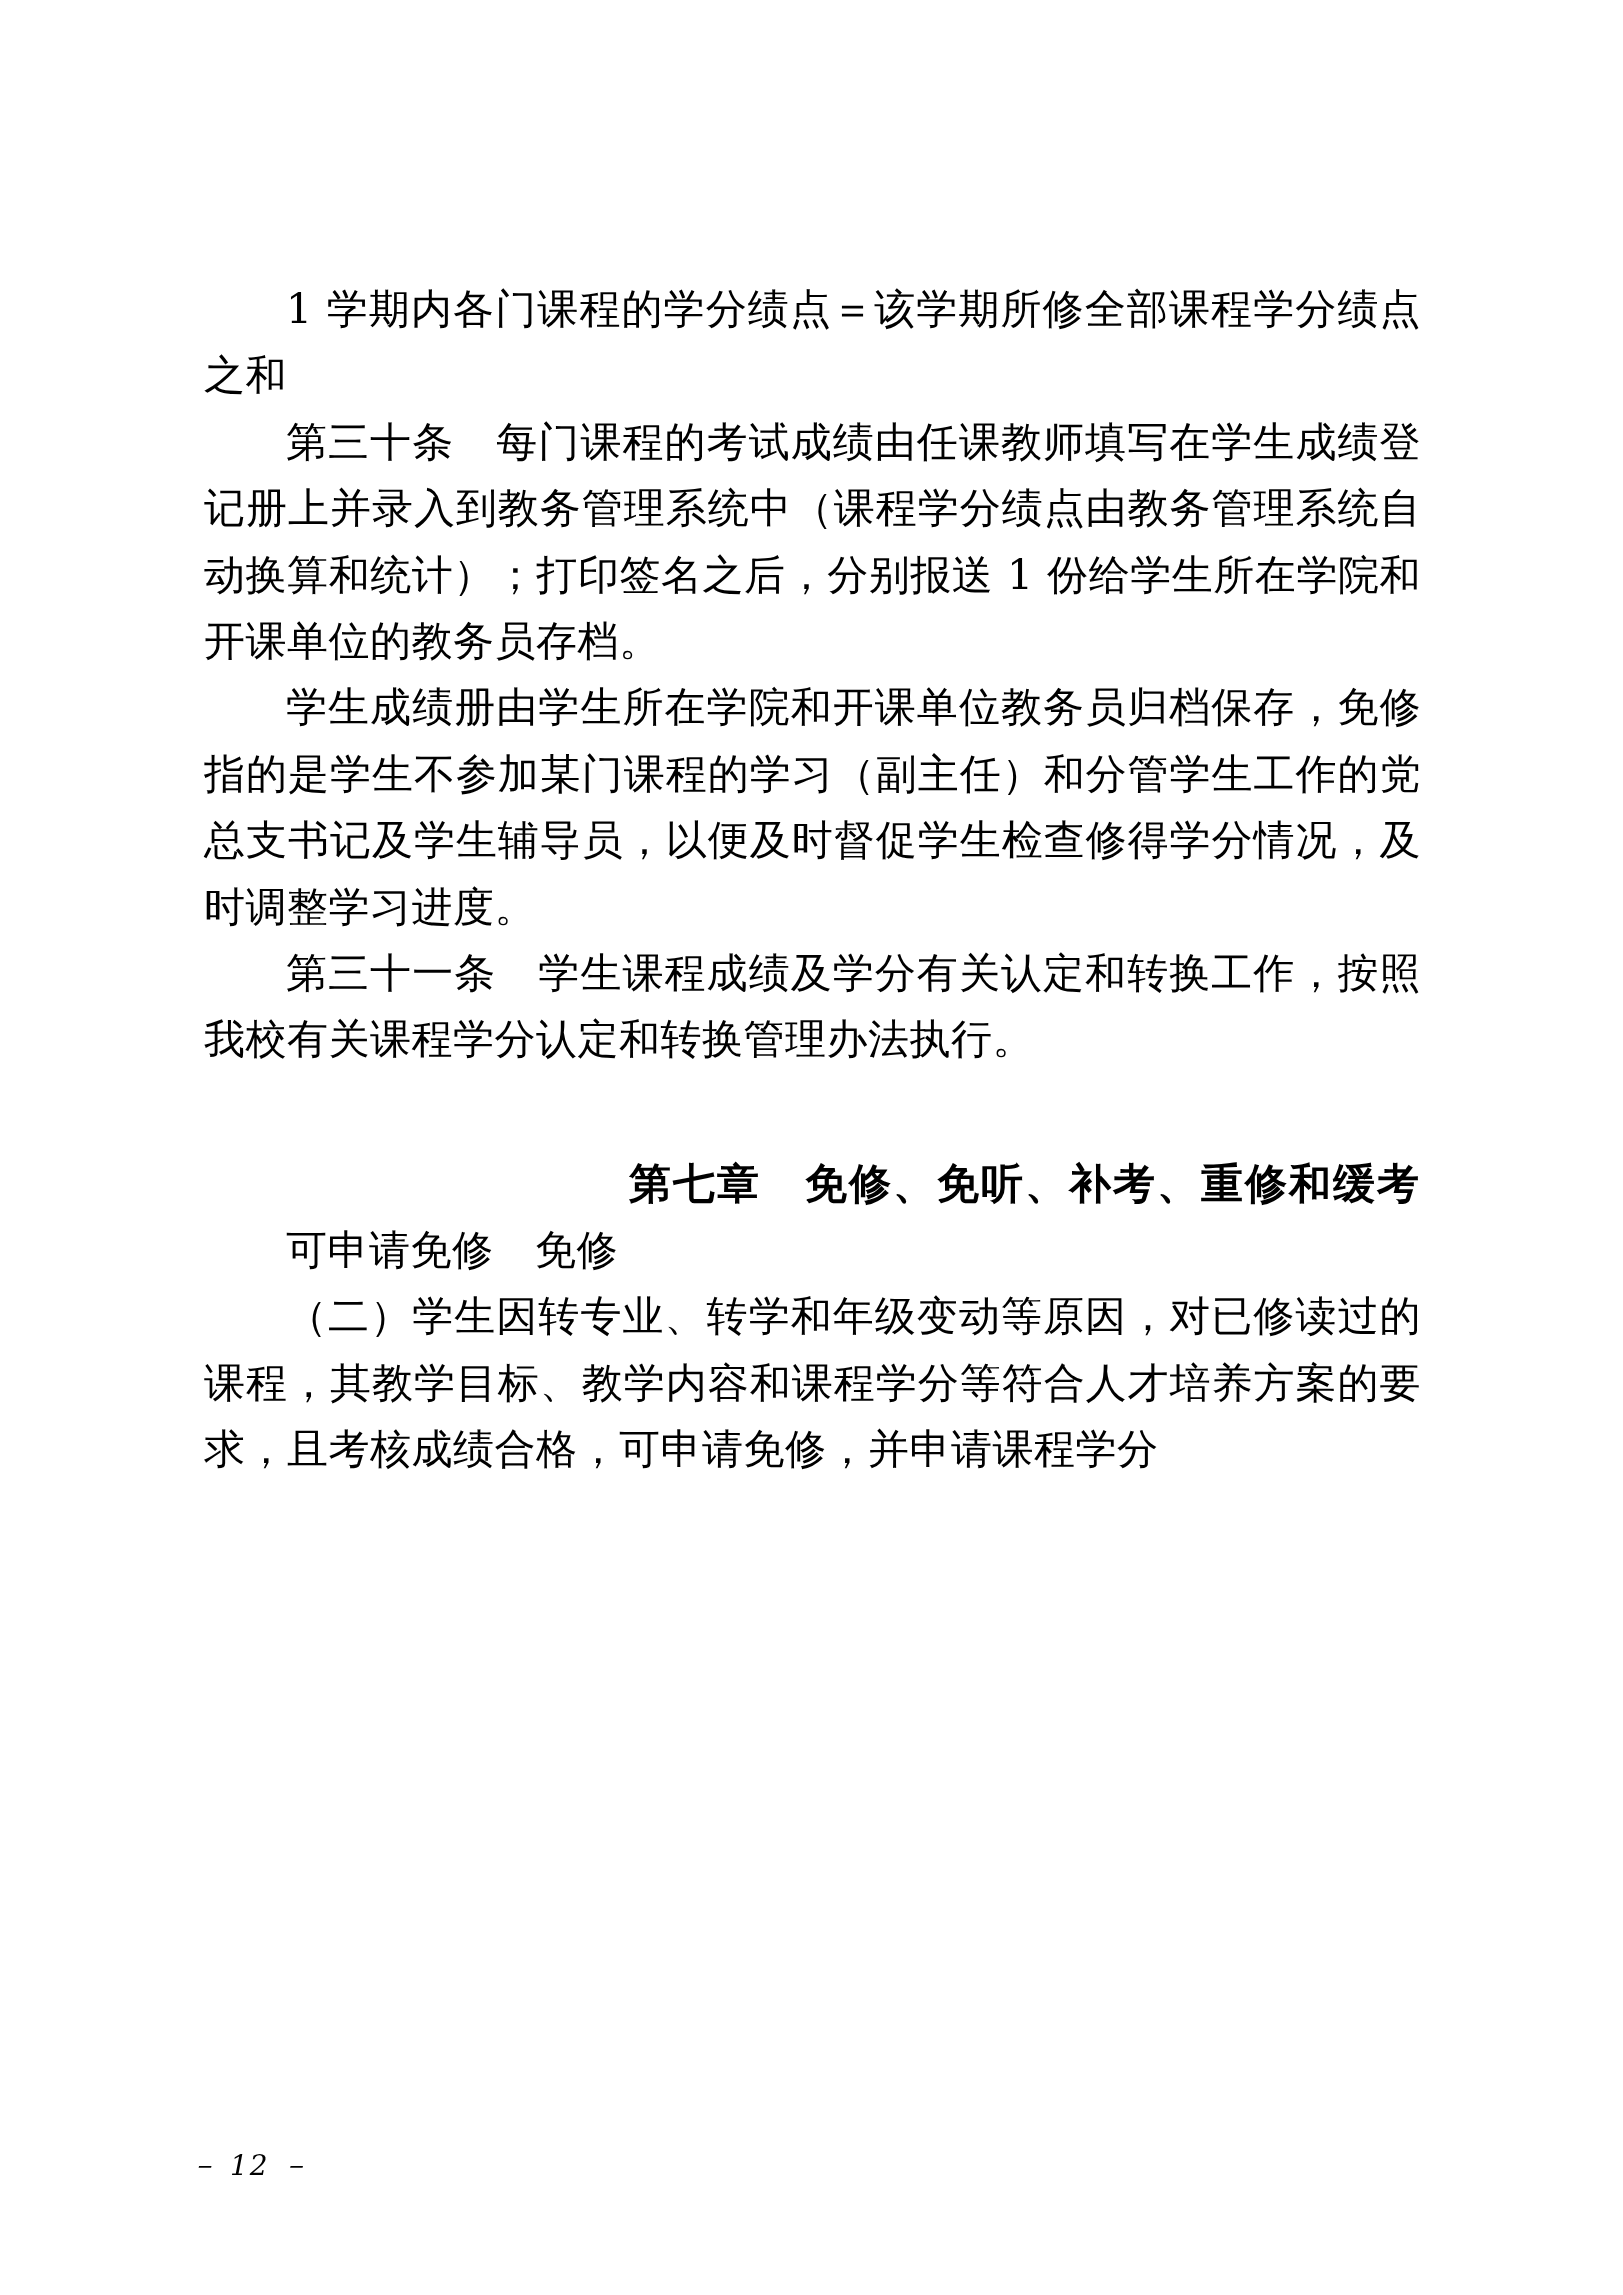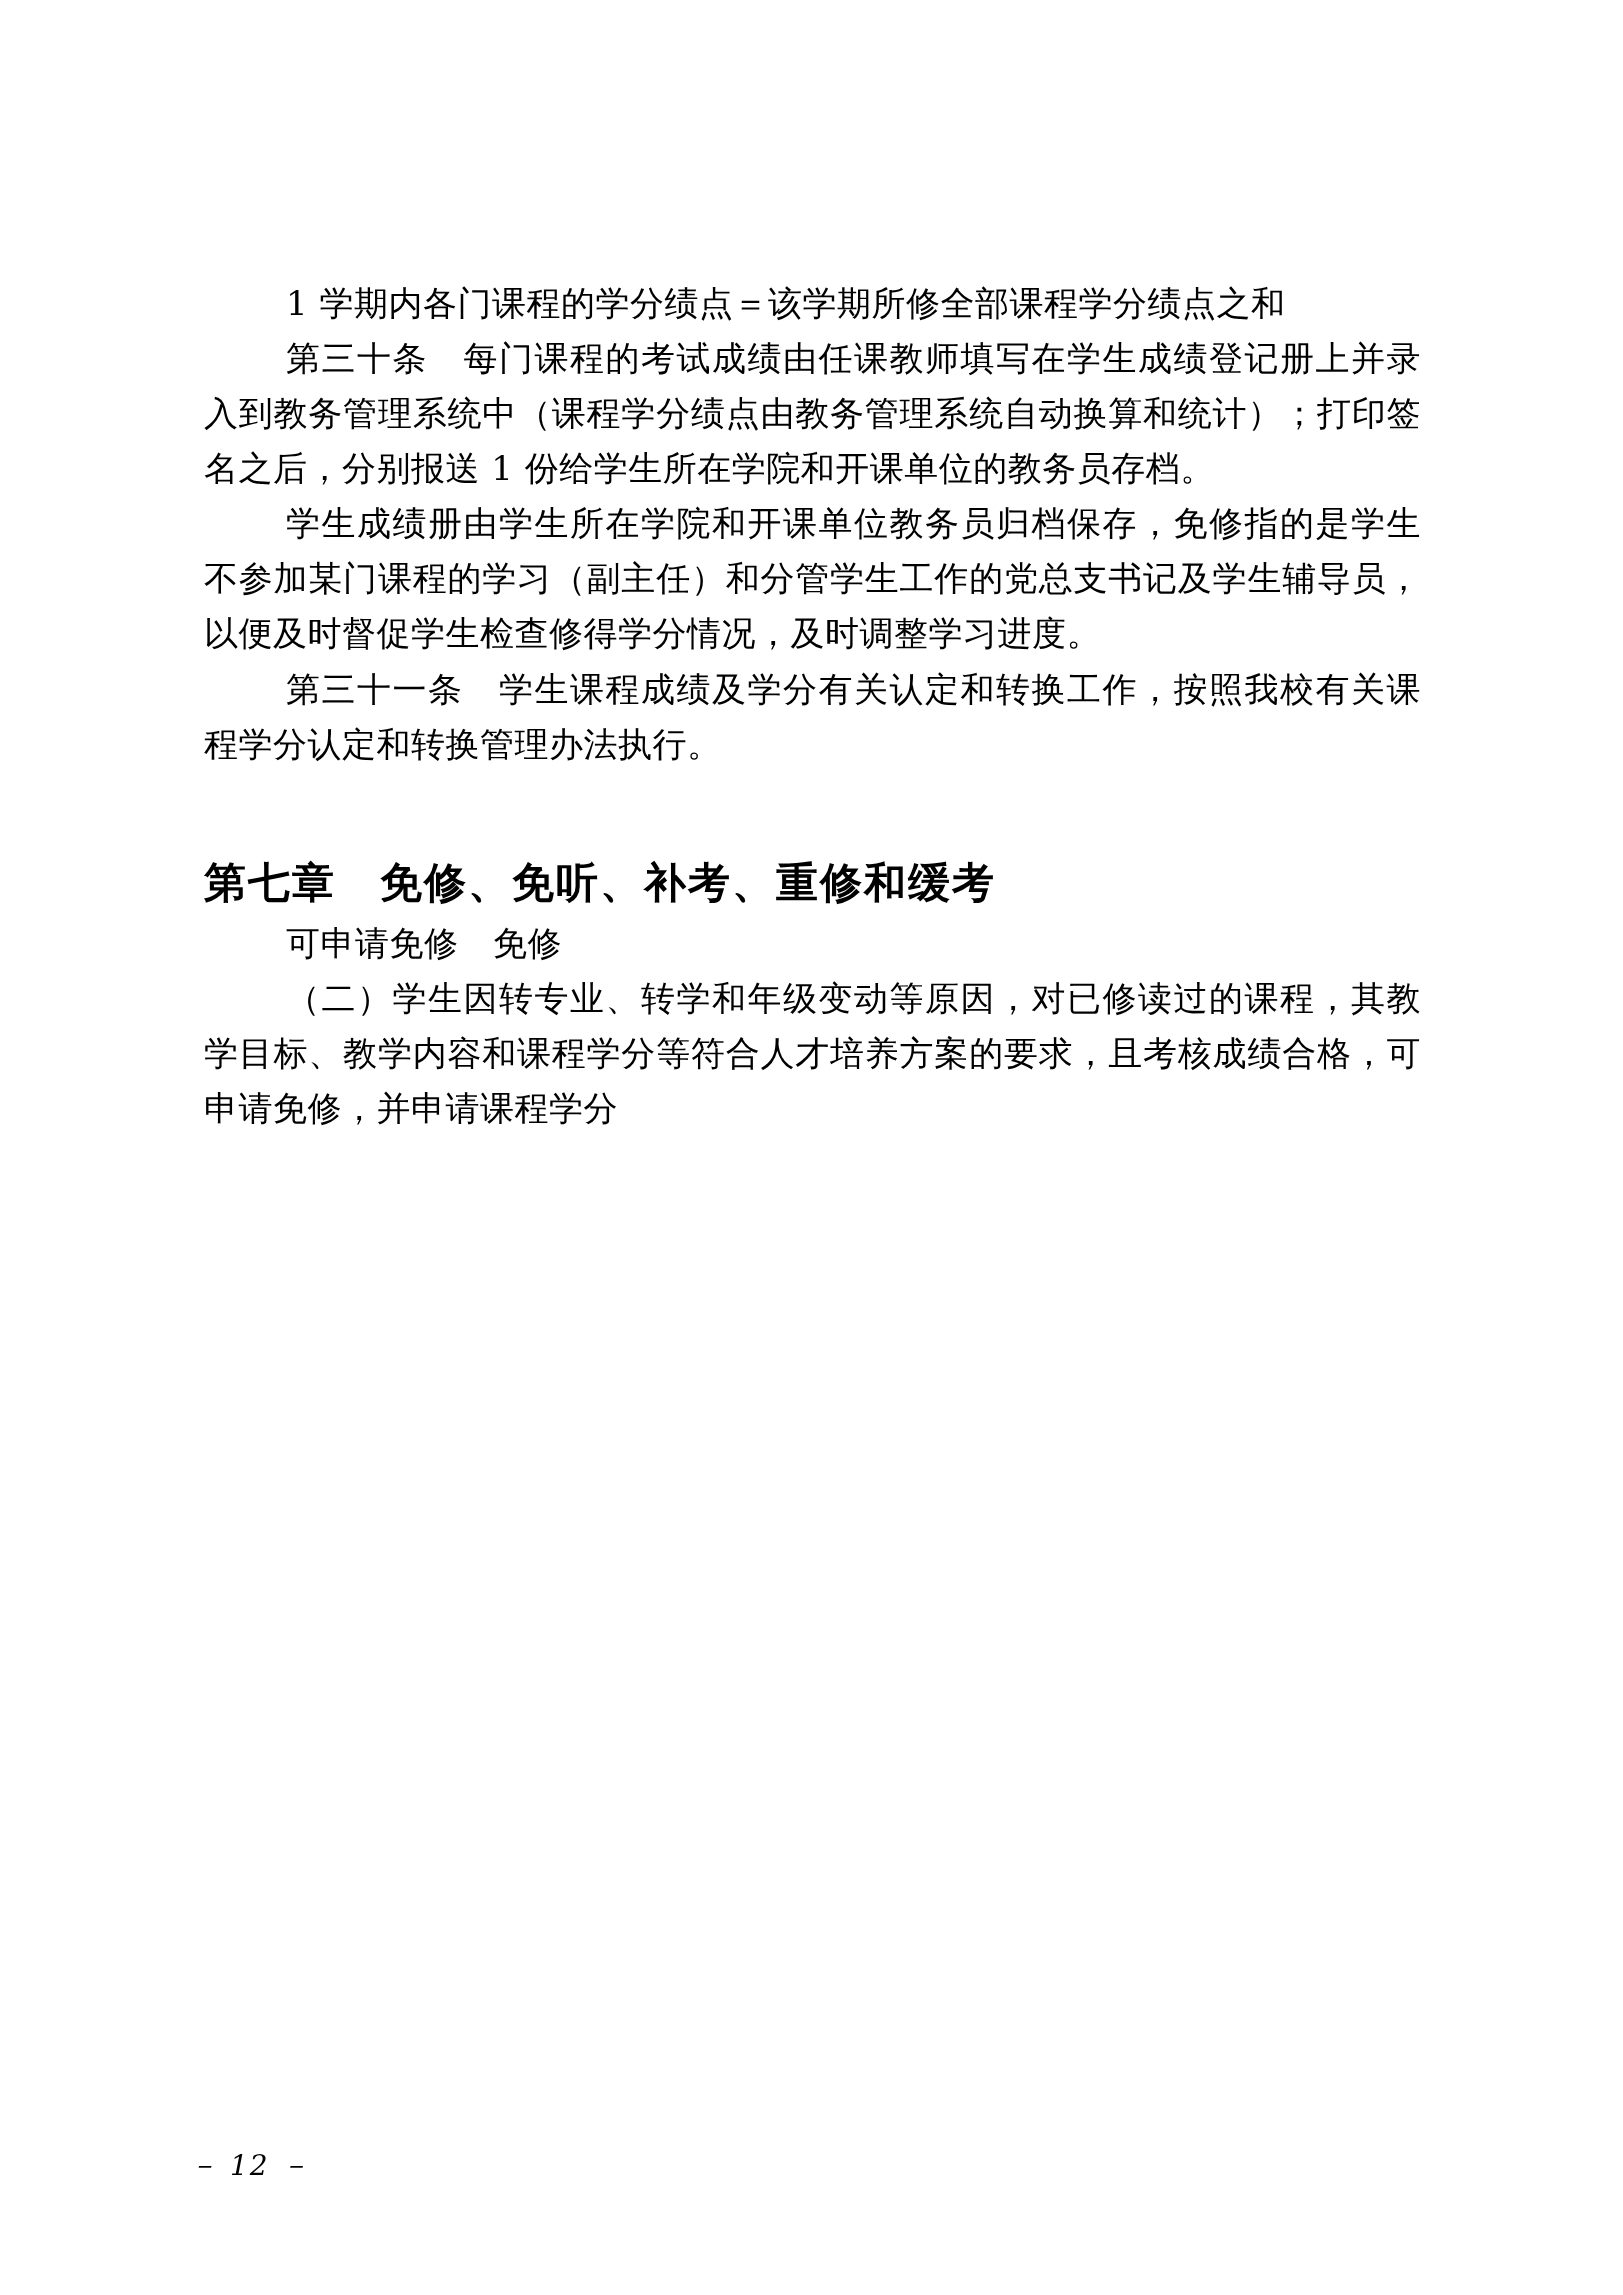--- a/index.html
+++ b/index.html
@@ -25,36 +25,36 @@
     padding: 0;
   }
   .content {
     position: absolute;
     left: 204px;
     top: 276px;
     width: 1217px;
   }
   p.para {
     margin: 0 0 0 0;
-    font-size: 34px;
+    font-size: 41px;
     line-height: 1.62;
     text-align: justify;
     text-justify: inter-ideograph;
     letter-spacing: 0.5px;
     font-family: "DejaVu Serif", serif;
   }
   p.indent {
     text-indent: 82px;
   }
   .chapter-title {
     margin: 0;
     font-size: 42px;
     line-height: 1.6;
     font-weight: bold;
-    text-align: left;
+    text-align: right;
     letter-spacing: 2px;
     font-family: "DejaVu Sans", sans-serif;
   }
   .gap-chapter {
     height: 77px;
   }
   .gap-small {
     height: 0px;
   }
   .page-number {

